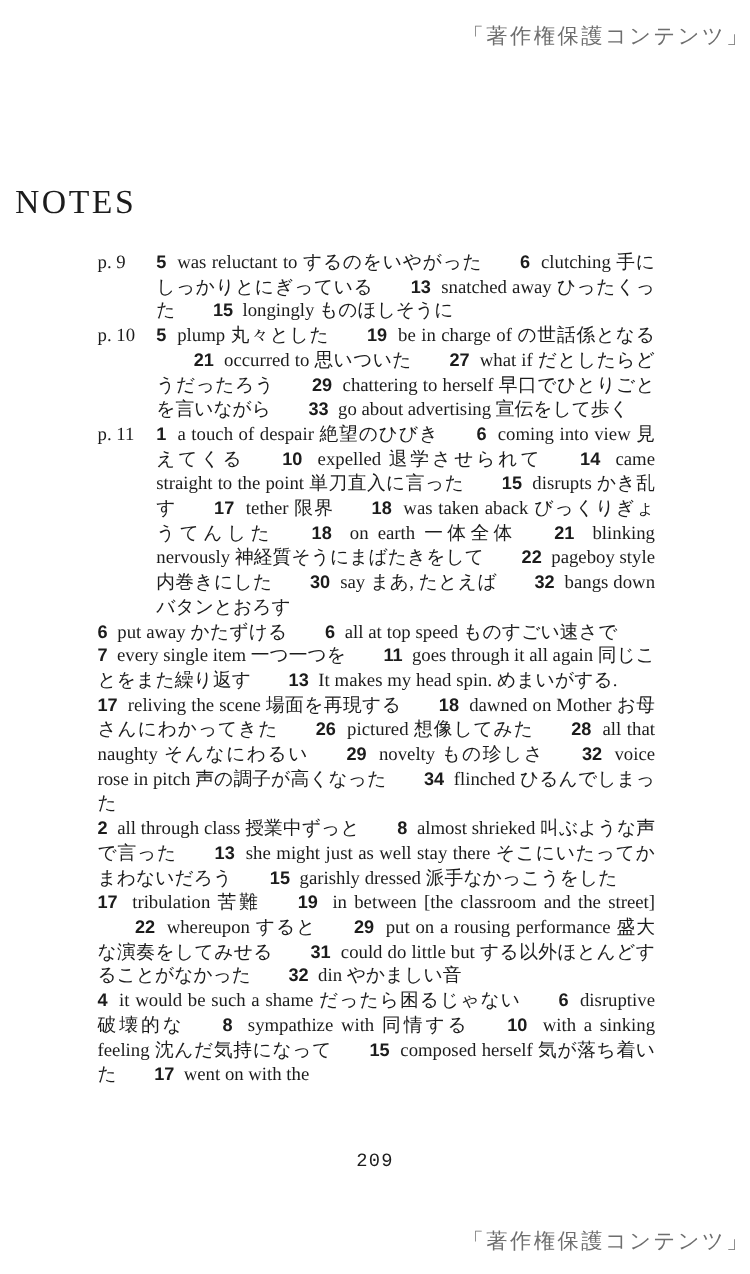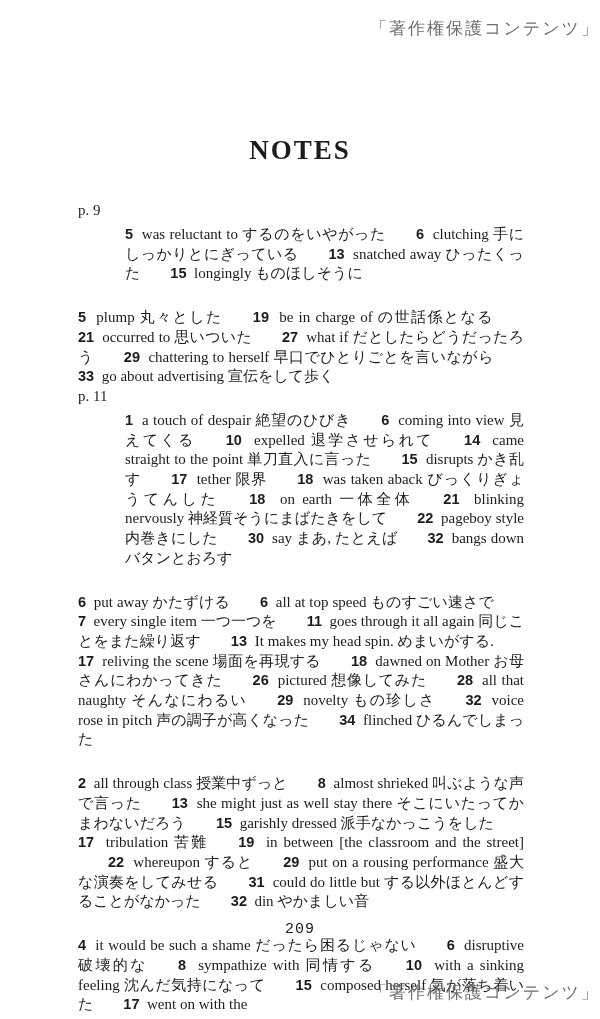--- a/index.html
+++ b/index.html
@@ -24,44 +24,43 @@
     font-family:"Liberation Sans","DejaVu Sans",sans-serif;
     font-size:17px;
     letter-spacing:2px;
     color:var(--gray);
   }
   .copyright.top{ top:17px; }
   .copyright.bottom{ top:981px; }
   .title{
     position:absolute;
     top:134px; left:0; right:0;
-    margin:1px;
-    text-align:center;
+    margin:12px;
+    text-align:left;
     font-size:27px;
-    font-weight:700;
+    font-weight:400;
     letter-spacing:2px;
     color:var(--ink);
   }
   .notes{
     position:absolute;
     top:201px;
     left:78px;
     width:446px;
     font-size:15px;
     line-height:19.7px;
   }
   .note-block{ display:flex; }
   .note-page{
     flex:none;
     width:47px;
   }
   .note-body{
     flex:1;
     text-align:justify;
-    margin-top:24px;
   }
   .num{
     font-family:"Liberation Sans","DejaVu Sans",sans-serif;
     font-weight:700;
     font-size:14.5px;
   }
   .gap{
     display:inline-block;
     width:30px;
   }
@@ -82,20 +81,21 @@
   <div class="copyright top">「著作権保護コンテンツ」</div>
 
   <h1 class="title">NOTES</h1>
 
   <div class="notes">
       <div class="note-block">
         <div class="note-page">p. 9</div>
         <div class="note-body"><b class="num">5</b><span class="en">&nbsp;&nbsp;was reluctant to </span><span class="ja" lang="ja">するのをいやがった</span><span class="gap"></span><b class="num">6</b><span class="en">&nbsp;&nbsp;clutching </span><span class="ja" lang="ja">手にしっかりとにぎっている</span><span class="gap"></span><b class="num">13</b><span class="en">&nbsp;&nbsp;snatched away </span><span class="ja" lang="ja">ひったくった</span><span class="gap"></span><b class="num">15</b><span class="en">&nbsp;&nbsp;longingly </span><span class="ja" lang="ja">ものほしそうに</span></div>
       </div>
       <div class="note-block">
+        <div class="note-page">p. 10</div>
         <div class="note-body"><b class="num">5</b><span class="en">&nbsp;&nbsp;plump </span><span class="ja" lang="ja">丸々とした</span><span class="gap"></span><b class="num">19</b><span class="en">&nbsp;&nbsp;be in charge of </span><span class="ja" lang="ja">の世話係となる</span><span class="gap"></span><b class="num">21</b><span class="en">&nbsp;&nbsp;occurred to </span><span class="ja" lang="ja">思いついた</span><span class="gap"></span><b class="num">27</b><span class="en">&nbsp;&nbsp;what if </span><span class="ja" lang="ja">だとしたらどうだったろう</span><span class="gap"></span><b class="num">29</b><span class="en">&nbsp;&nbsp;chattering to herself </span><span class="ja" lang="ja">早口でひとりごとを言いながら</span><span class="gap"></span><b class="num">33</b><span class="en">&nbsp;&nbsp;go about advertising </span><span class="ja" lang="ja">宣伝をして歩く</span></div>
       </div>
       <div class="note-block">
         <div class="note-page">p. 11</div>
         <div class="note-body"><b class="num">1</b><span class="en">&nbsp;&nbsp;a touch of despair </span><span class="ja" lang="ja">絶望のひびき</span><span class="gap"></span><b class="num">6</b><span class="en">&nbsp;&nbsp;coming into view </span><span class="ja" lang="ja">見えてくる</span><span class="gap"></span><b class="num">10</b><span class="en">&nbsp;&nbsp;expelled </span><span class="ja" lang="ja">退学させられて</span><span class="gap"></span><b class="num">14</b><span class="en">&nbsp;&nbsp;came straight to the point </span><span class="ja" lang="ja">単刀直入に言った</span><span class="gap"></span><b class="num">15</b><span class="en">&nbsp;&nbsp;disrupts </span><span class="ja" lang="ja">かき乱す</span><span class="gap"></span><b class="num">17</b><span class="en">&nbsp;&nbsp;tether </span><span class="ja" lang="ja">限界</span><span class="gap"></span><b class="num">18</b><span class="en">&nbsp;&nbsp;was taken aback </span><span class="ja" lang="ja">びっくりぎょうてんした</span><span class="gap"></span><b class="num">18</b><span class="en">&nbsp;&nbsp;on earth </span><span class="ja" lang="ja">一体全体</span><span class="gap"></span><b class="num">21</b><span class="en">&nbsp;&nbsp;blinking nervously </span><span class="ja" lang="ja">神経質そうにまばたきをして</span><span class="gap"></span><b class="num">22</b><span class="en">&nbsp;&nbsp;pageboy style </span><span class="ja" lang="ja">内巻きにした</span><span class="gap"></span><b class="num">30</b><span class="en">&nbsp;&nbsp;say </span><span class="ja" lang="ja">まあ, たとえば</span><span class="gap"></span><b class="num">32</b><span class="en">&nbsp;&nbsp;bangs down </span><span class="ja" lang="ja">バタンとおろす</span></div>
       </div>
       <div class="note-block">
         <div class="note-body"><b class="num">6</b><span class="en">&nbsp;&nbsp;put away </span><span class="ja" lang="ja">かたずける</span><span class="gap"></span><b class="num">6</b><span class="en">&nbsp;&nbsp;all at top speed </span><span class="ja" lang="ja">ものすごい速さで</span><span class="gap"></span><b class="num">7</b><span class="en">&nbsp;&nbsp;every single item </span><span class="ja" lang="ja">一つ一つを</span><span class="gap"></span><b class="num">11</b><span class="en">&nbsp;&nbsp;goes through it all again </span><span class="ja" lang="ja">同じことをまた繰り返す</span><span class="gap"></span><b class="num">13</b><span class="en">&nbsp;&nbsp;It makes my head spin. </span><span class="ja" lang="ja">めまいがする.</span><span class="gap"></span><b class="num">17</b><span class="en">&nbsp;&nbsp;reliving the scene </span><span class="ja" lang="ja">場面を再現する</span><span class="gap"></span><b class="num">18</b><span class="en">&nbsp;&nbsp;dawned on Mother </span><span class="ja" lang="ja">お母さんにわかってきた</span><span class="gap"></span><b class="num">26</b><span class="en">&nbsp;&nbsp;pictured </span><span class="ja" lang="ja">想像してみた</span><span class="gap"></span><b class="num">28</b><span class="en">&nbsp;&nbsp;all that naughty </span><span class="ja" lang="ja">そんなにわるい</span><span class="gap"></span><b class="num">29</b><span class="en">&nbsp;&nbsp;novelty </span><span class="ja" lang="ja">もの珍しさ</span><span class="gap"></span><b class="num">32</b><span class="en">&nbsp;&nbsp;voice rose in pitch </span><span class="ja" lang="ja">声の調子が高くなった</span><span class="gap"></span><b class="num">34</b><span class="en">&nbsp;&nbsp;flinched </span><span class="ja" lang="ja">ひるんでしまった</span></div>
       </div>
       <div class="note-block">

